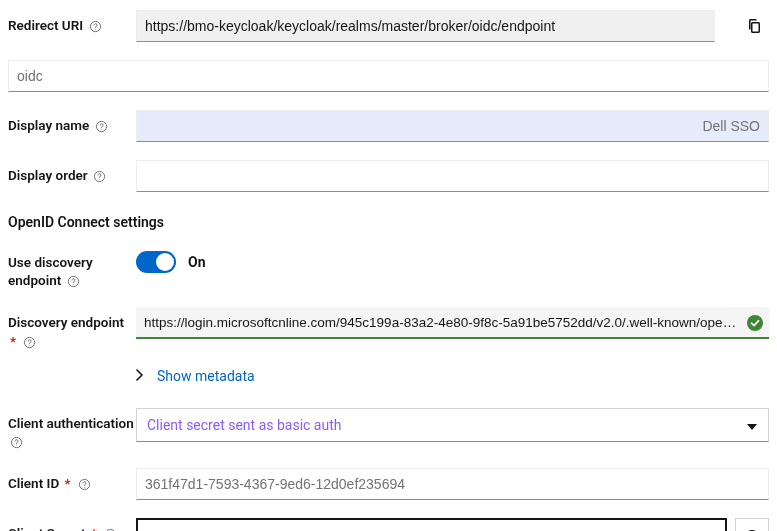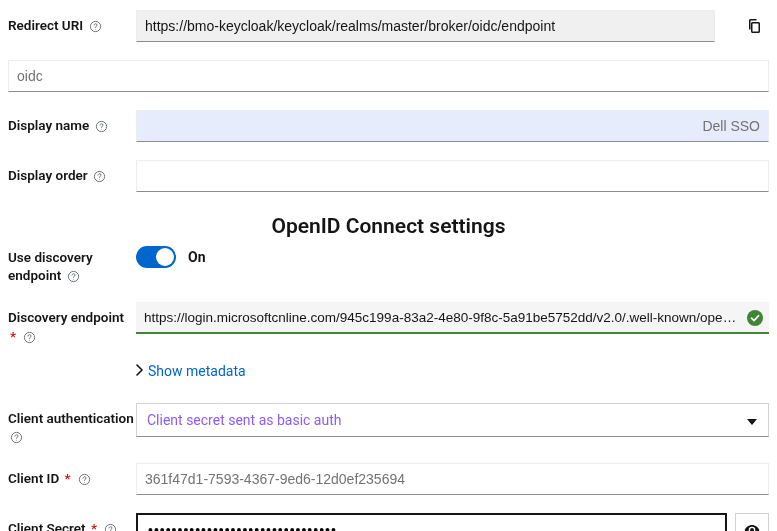--- a/index.html
+++ b/index.html
@@ -59,23 +59,22 @@
     text-align: right;
   }
   .input-wrap { display: flex; align-items: stretch; gap: 25px; }
   .copy-btn {
     width: 32px; height: 32px;
     display:flex;align-items:center;justify-content:center;
     cursor:pointer;
   }
   .section-title {
     font-weight: 600;
-    font-size: 21px;
-    margin: 22px 0 4px;
-    text-align: center;
+    font-size: 14px;
+    margin: 22px 0 17px;
   }
   
   .toggle-wrap { display:flex; align-items:center; gap:12px; padding-top:4px;font-weight:bold;}
   .toggle {
     width: 40px; height: 22px; border-radius: 11px;
     background: #0066cc; position: relative; cursor:pointer;
   }
   .toggle::after{
     content:""; position:absolute; width:18px;height:18px;border-radius:50%;
     background:#fff; top:2px; right:2px;
@@ -90,21 +89,21 @@
     color:#151515; outline:none;
     text-overflow: ellipsis;
   }
   .check-badge{
     position:absolute; right:6px; top:50%; transform:translateY(-50%);
     width:16px;height:16px;border-radius:50%; background:#3e8635;
     display:flex;align-items:center;justify-content:center;
   }
   .check-badge svg{width:10px;height:10px;}
   
-  .meta-row{ margin-left:128px; margin-bottom:24px; display:flex;align-items:center;gap:4px; cursor:pointer;}
+  .meta-row{ margin-left:128px; margin-bottom:24px; display:flex;align-items:center;gap:13px; cursor:pointer;}
   .meta-caret svg{width:8px;height:12px;}
   .meta-link{ color:#0066cc; font-size:14px;}
   
   .select-wrap{ position:relative; }
   .select{
     width:100%; height:34px; padding:6px 30px 6px 10px;
     border:1px solid #d2d2d2; border-bottom:1px solid #8a8d90;
     background:#fff; font-size:14px; color:#8b5cf6;
     display:flex;align-items:center; cursor:pointer;
   }

